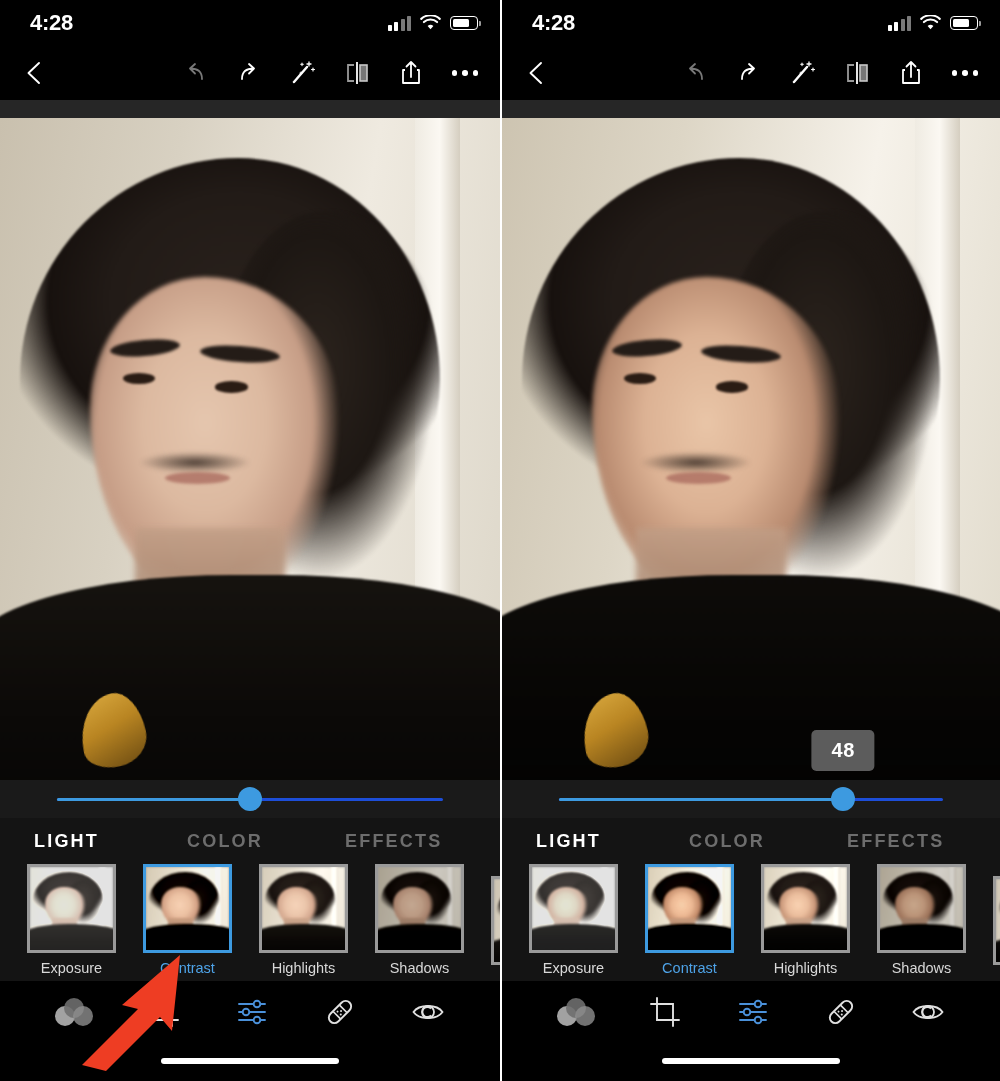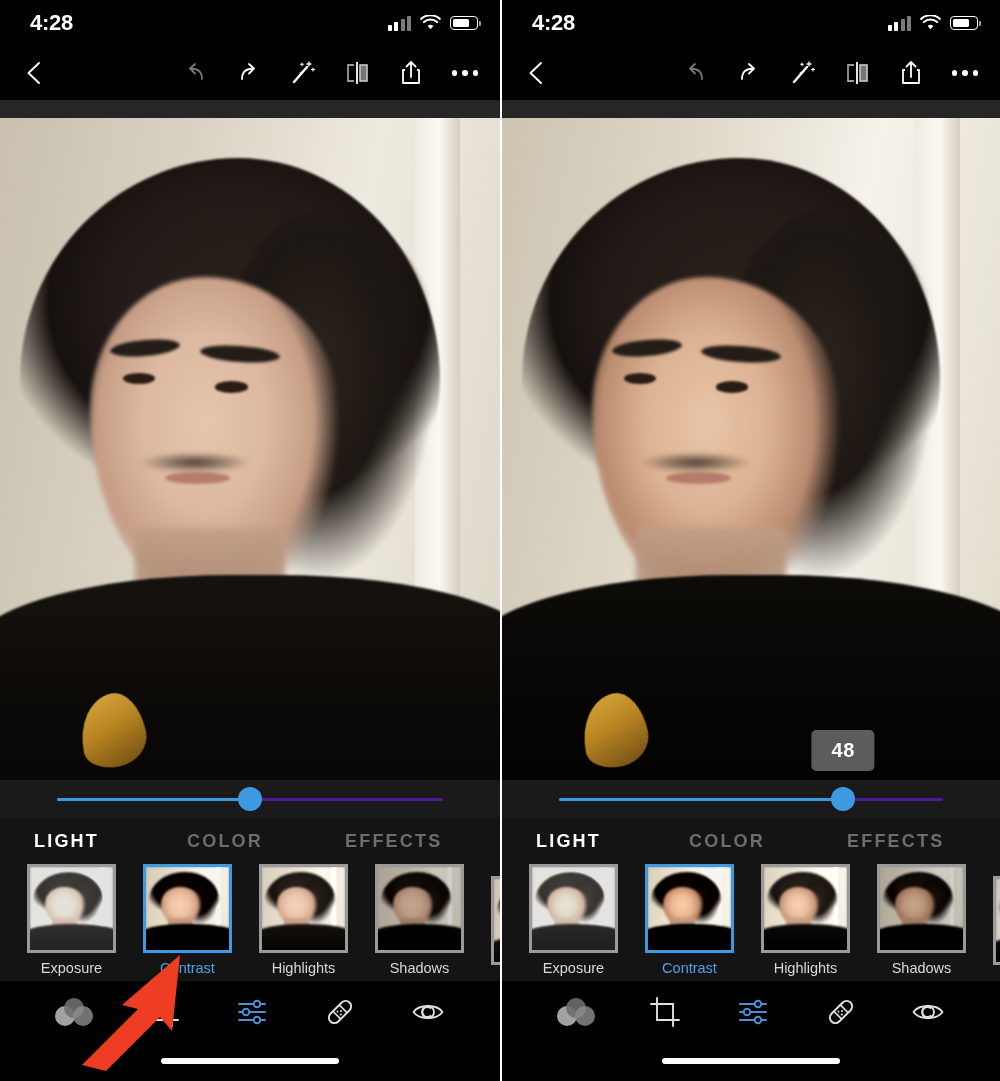--- a/index.html
+++ b/index.html
@@ -151,21 +151,21 @@
     transform: rotate(-12deg); filter: blur(0.6px);
   }
 
   
   .slider-zone {
     flex: 0 0 38px; background: #1a1a1a;
     position: relative; display: flex; align-items: center;
   }
   .track {
     position: absolute; left: 57px; right: 57px; height: 3px;
-    background: #4c1d95; border-radius: 2px;
+    background: #1d4ed8; border-radius: 2px;
   }
   .track-fill {
     position: absolute; left: 0; top: 0; height: 100%;
     background: #3d9ae0; border-radius: 2px;
   }
   .thumb {
     position: absolute; top: 50%; width: 24px; height: 24px;
     border-radius: 50%; background: #3d9ae0; transform: translate(-50%, -50%);
   }
   .value-badge {

